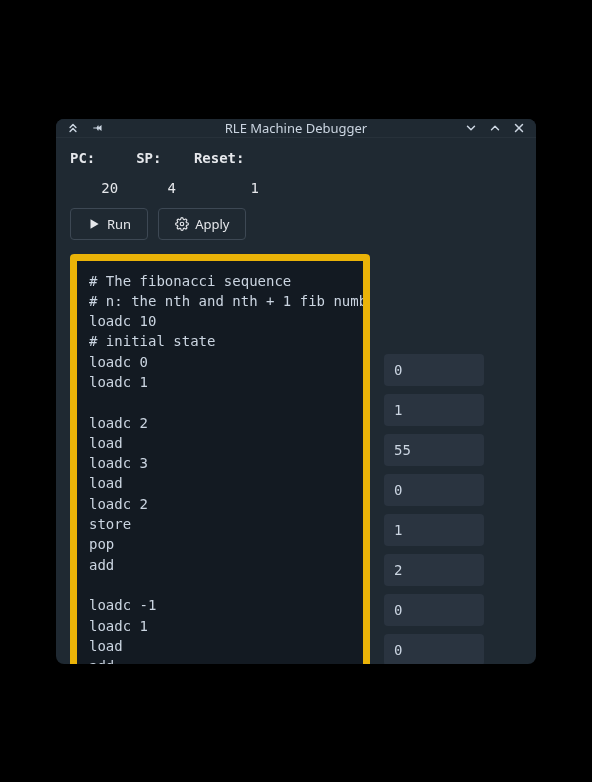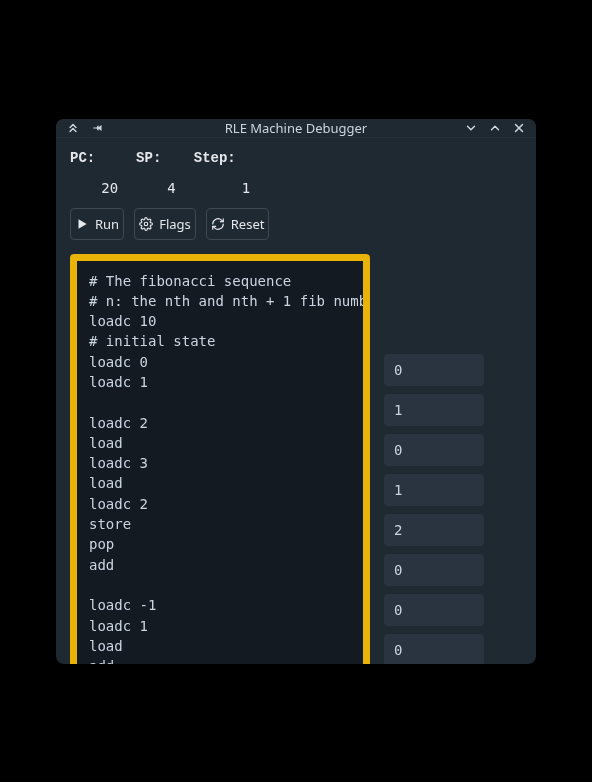--- a/index.html
+++ b/index.html
@@ -65,32 +65,32 @@
     }
     .status-row {
       display: flex;
       gap: 18px;
       font-family: ui-monospace, Menlo, Consolas, monospace;
       font-size: 14px;
       color: #e5e7eb;
       margin-bottom: 12px;
     }
     .status-item { display: flex; gap: 6px; }
-    .status-label { font-weight: 700; font-family: Liberation Mono, monospace; }
+    .status-label { font-weight: 700; }
     .status-val { font-weight: 400; margin-top: 30px; }
     .toolbar {
       display: flex;
       gap: 10px;
       margin-bottom: 14px;
     }
     .btn {
       display: flex;
       align-items: center;
       gap: 6px;
-      padding: 6px 4px;
+      padding: 6px 16px;
       border: 1px solid #3d4854;
       border-radius: 4px;
       background: #1f2932;
       color: #e5e7eb;
       cursor: pointer;
       font-size: 13px;
     }
     .btn.disabled {
       color: #5f6b78;
       border-color: #2f3944;
@@ -178,53 +178,42 @@
     <div class="status-row">
       <div class="status-item">
         <span class="status-label">PC:</span>
         <span class="status-val">20</span>
       </div>
       <div class="status-item">
         <span class="status-label">SP:</span>
         <span class="status-val">4</span>
       </div>
       <div class="status-item">
-        <span class="status-label">Step:</span>
+        <span class="status-label">Reset:</span>
         <span class="status-val">1</span>
       </div>
     </div>
 
     <div class="toolbar">
       <div class="btn">
         <span class="btn-icon">
           <svg viewBox="0 0 24 24" fill="currentColor">
               <polygon points="6 4 20 12 6 20"></polygon>
             </svg>
         </span>
         <span>Run</span>
       </div>
       <div class="btn">
         <span class="btn-icon">
           <svg viewBox="0 0 24 24" fill="none" stroke="currentColor" stroke-width="2">
               <circle cx="12" cy="12" r="3"></circle>
               <path d="M19.4 15a1.65 1.65 0 0 0 .33 1.82l.06.06a2 2 0 1 1-2.83 2.83l-.06-.06a1.65 1.65 0 0 0-1.82-.33 1.65 1.65 0 0 0-1 1.51V21a2 2 0 0 1-4 0v-.09a1.65 1.65 0 0 0-1-1.51 1.65 1.65 0 0 0-1.82.33l-.06.06a2 2 0 1 1-2.83-2.83l.06-.06a1.65 1.65 0 0 0 .33-1.82 1.65 1.65 0 0 0-1.51-1H3a2 2 0 0 1 0-4h.09a1.65 1.65 0 0 0 1.51-1 1.65 1.65 0 0 0-.33-1.82l-.06-.06a2 2 0 1 1 2.83-2.83l.06.06a1.65 1.65 0 0 0 1.82.33h0a1.65 1.65 0 0 0 1-1.51V3a2 2 0 0 1 4 0v.09a1.65 1.65 0 0 0 1 1.51h0a1.65 1.65 0 0 0 1.82-.33l.06-.06a2 2 0 1 1 2.83 2.83l-.06.06a1.65 1.65 0 0 0-.33 1.82v0a1.65 1.65 0 0 0 1.51 1H21a2 2 0 0 1 0 4h-.09a1.65 1.65 0 0 0-1.51 1z"></path>
             </svg>
         </span>
-        <span>Flags</span>
-      </div>
-      <div class="btn">
-        <span class="btn-icon">
-          <svg viewBox="0 0 24 24" fill="none" stroke="currentColor" stroke-width="2" stroke-linecap="round" stroke-linejoin="round">
-              <path d="M3 12a9 9 0 0 1 15-6.7L21 8"></path>
-              <path d="M21 3v5h-5"></path>
-              <path d="M21 12a9 9 0 0 1-15 6.7L3 16"></path>
-              <path d="M3 21v-5h5"></path>
-            </svg>
-        </span>
-        <span>Reset</span>
+        <span>Apply</span>
       </div>
     </div>
 
     <div class="main-area">
       <div class="code-panel"># The fibonacci sequence
 # n: the nth and nth + 1 fib number
 loadc 10
 # initial state
 loadc 0
 loadc 1
@@ -245,20 +234,21 @@
 jumpz 20
 loadc 1
 store
 pop
 jump 3
 
 halt</div>
       <div class="stack-panel">
         <div class="stack-cell">0</div>
         <div class="stack-cell">1</div>
+        <div class="stack-cell">55</div>
         <div class="stack-cell">0</div>
         <div class="stack-cell">1</div>
         <div class="stack-cell">2</div>
         <div class="stack-cell">0</div>
         <div class="stack-cell">0</div>
         <div class="stack-cell">0</div>
       </div>
     </div>
   </div>
 </div>

